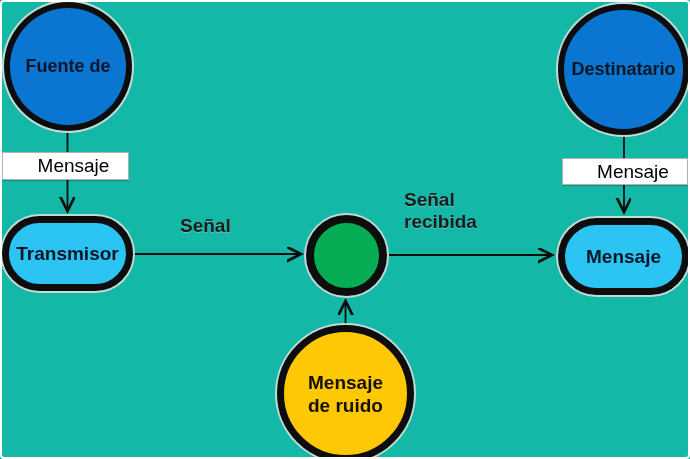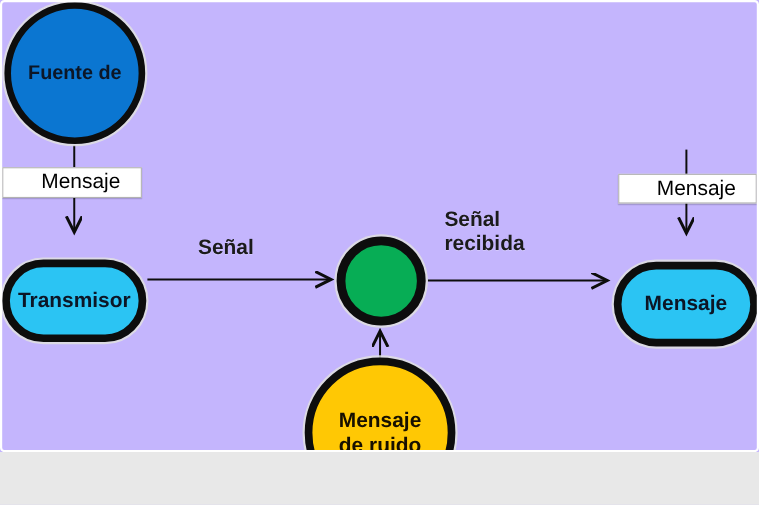--- a/index.html
+++ b/index.html
@@ -1,39 +1,39 @@
 <!DOCTYPE html>
 <html><head>
 <meta charset="utf-8">
 <style>
   html,body{margin:0;padding:0;background:#e8e8e8;}
   *{box-sizing:border-box;}
   .canvas{
     position:relative;
-    width:690px;height:411px;
-    background:#c4b5fd;
+    width:690px;height:459px;
+    background:#14b8a6;
     overflow:hidden;
     font-family:"Liberation Sans", sans-serif;
   }
   .frame{
     position:absolute;inset:0;z-index:9;
     border:2px solid #ffffff;border-radius:4px;
     pointer-events:none;
   }
   .arrow-layer{position:absolute;left:0;top:0;z-index:1;}
   .node{
     position:absolute;z-index:2;
     display:flex;align-items:center;justify-content:center;
     text-align:center;
     color:#0c1626;
     font-weight:600;
     box-shadow:0 0 0 2px rgba(225,225,225,0.85);
   }
   .circle{border-radius:50%;}
-  .pill{border-radius:40px;margin-top:20px;}
+  .pill{border-radius:40px;}
   .node-blue{
     background:#0b76d1;border:6px solid #0d0d0d;
     font-size:18px;line-height:21px;
   }
   .node-cyan{
     background:#2bc4f3;border:7px solid #0d0d0d;
     font-size:19px;
   }
   .node-green{background:#07ad55;border:8px solid #0d0d0d;}
   .node-yellow{
@@ -82,20 +82,23 @@
     <path d="M389,255 L552,255" stroke="#0d0d0d" stroke-width="1.8" fill="none" marker-end="url(#vhead)"></path>
     <path d="M345.5,329 L345.5,301" stroke="#0d0d0d" stroke-width="1.8" fill="none" marker-end="url(#vhead)"></path>
   </svg>
 
   <div class="node circle node-blue pos-info">
     <div>
       <div>Fuente de</div>
     </div>
   </div>
 
+  <div class="node circle node-blue pos-dest">
+    <div>Destinatario</div>
+  </div>
 
   <div class="node pill node-cyan pos-trans">
     <div>Transmisor</div>
   </div>
 
   <div class="node pill node-cyan pos-recep">
     <div>Mensaje</div>
   </div>
 
   <div class="node circle node-green pos-channel"></div>

